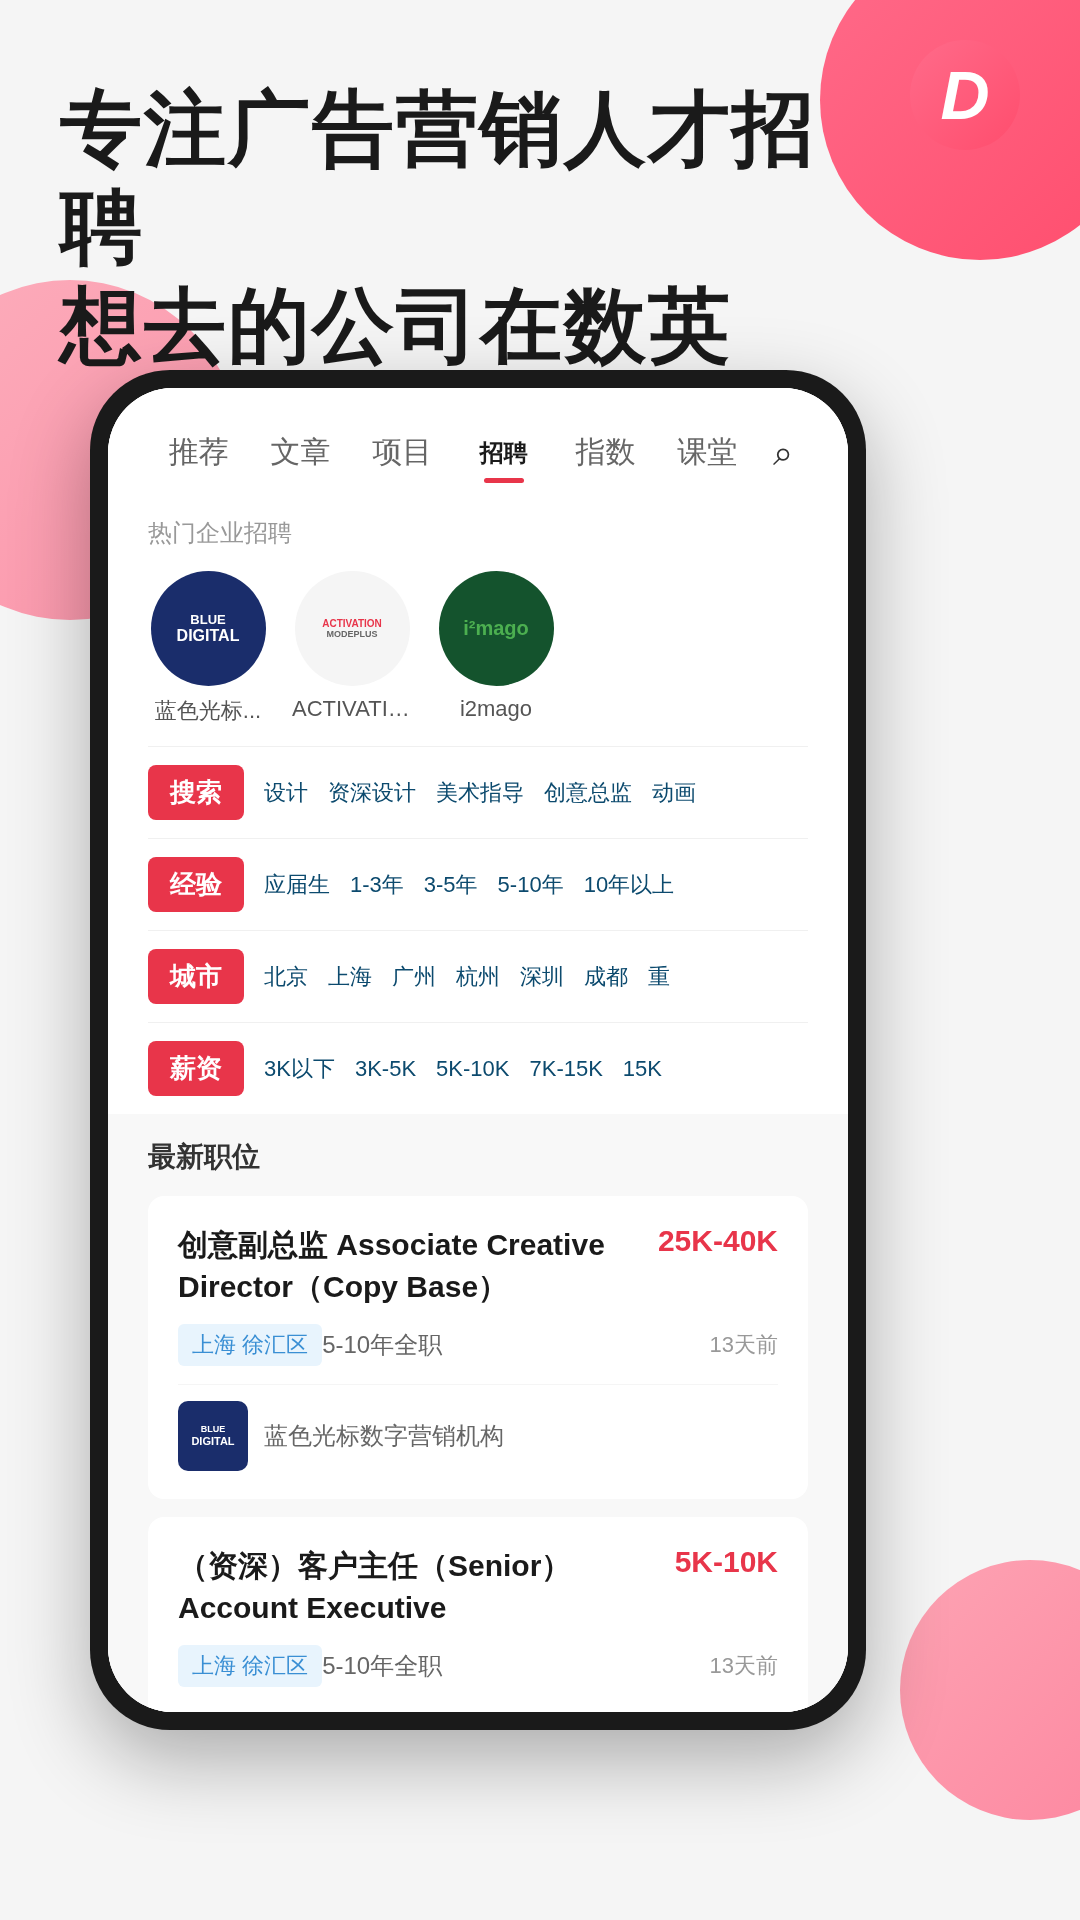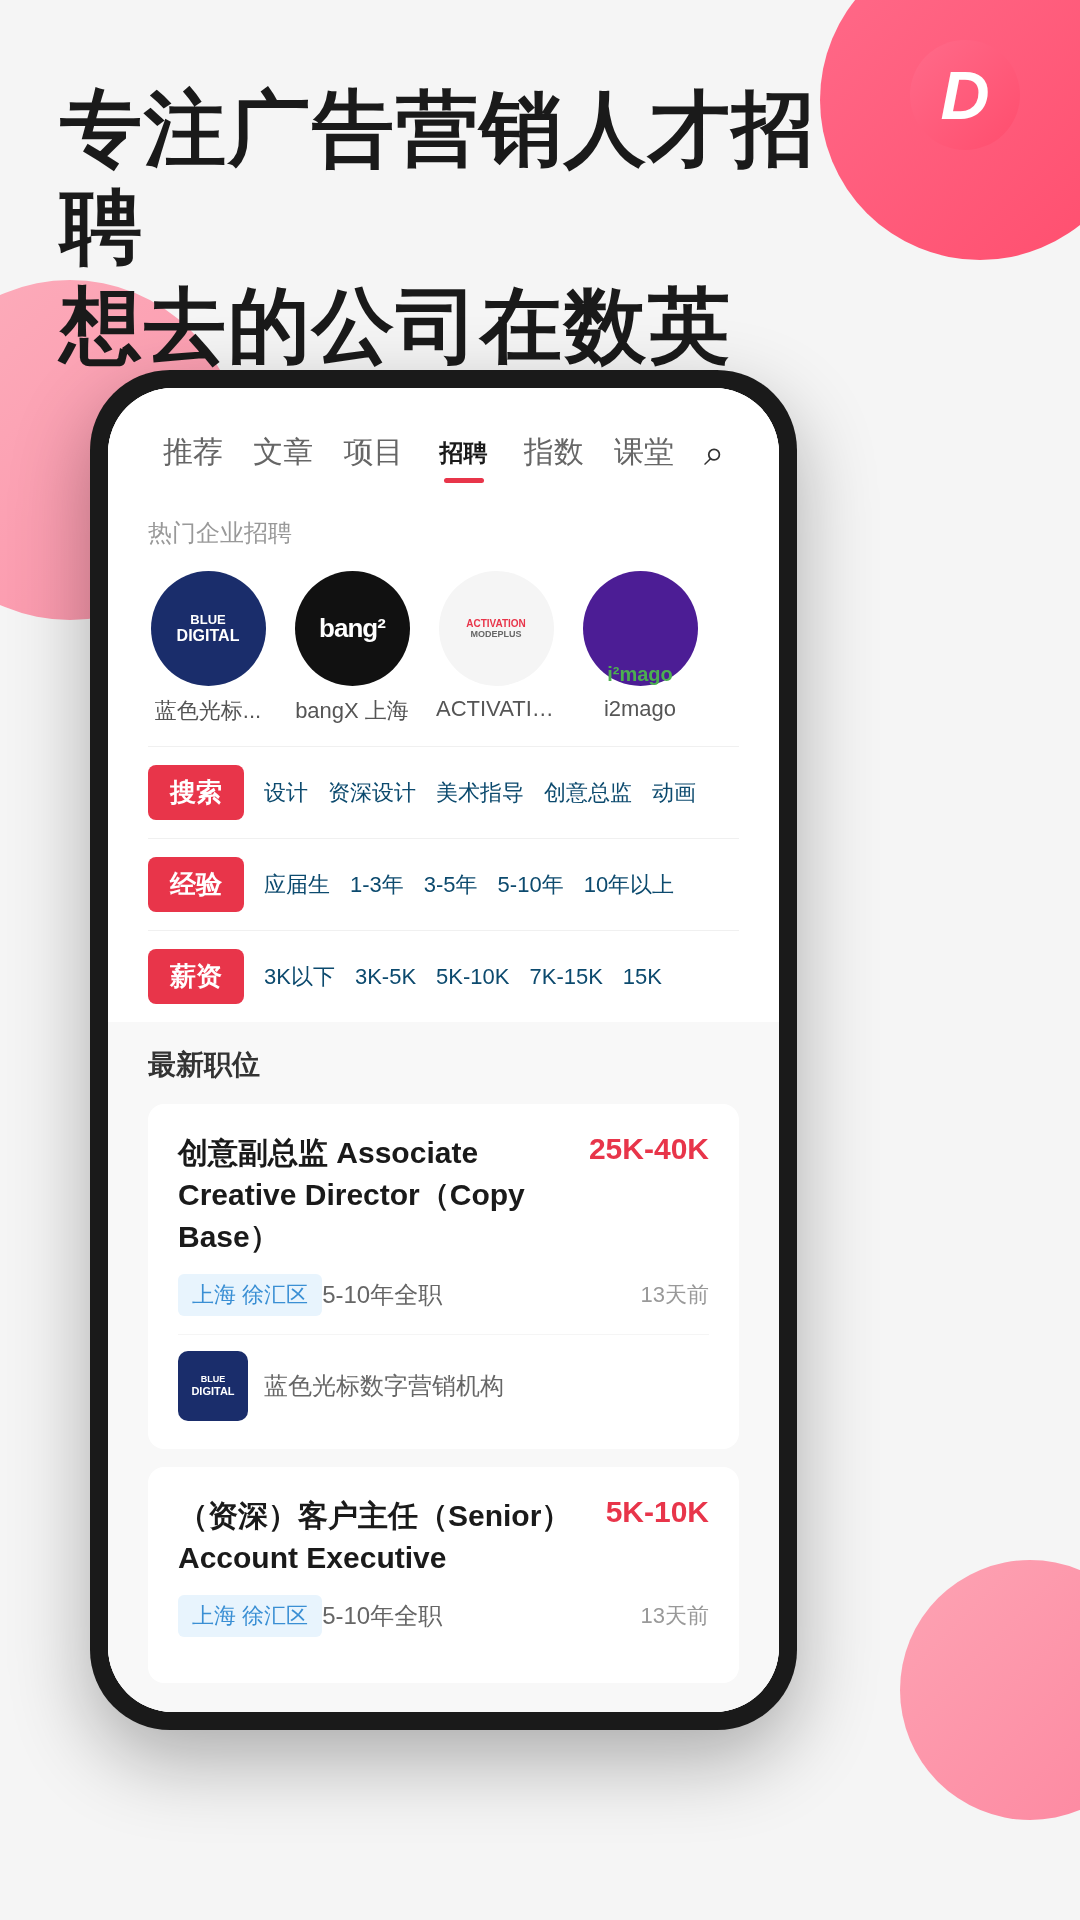--- a/index.html
+++ b/index.html
@@ -87,21 +87,21 @@
     
     .phone-mockup {
       position: absolute;
       top: 370px;
       left: 90px;
       right: 0px;
       bottom: 100px;
       z-index: 5;
     }
     .phone-outer {
-      width: 707px;
+      width: 776px;
       height: 1360px;
       background: #1a1a1a;
       border-radius: 80px;
       padding: 18px;
       box-shadow: 0 30px 80px rgba(0,0,0,0.3);
       position: relative;
     }
     .phone-inner {
       width: 100%;
       height: 100%;
@@ -342,29 +342,29 @@
       height: 115px;
       border-radius: 50%;
       display: flex;
       flex-direction: column;
       align-items: center;
       justify-content: center;
       text-align: center;
       padding: 5px;
     }
     .logo-imago {
-      background: #4c1d95;
+      background: #14532d;
       color: #4caf50;
       font-size: 22px;
       font-weight: 700;
       width: 115px;
       height: 115px;
       border-radius: 50%;
       display: flex;
-      align-items: flex-end;
+      align-items: center;
       justify-content: center;
     }
 
     .small-blue-logo {
       width: 70px;
       height: 70px;
       background: #1a2d6b;
       border-radius: 10px;
       color: white;
       font-size: 10px;
@@ -414,26 +414,20 @@
         <div class="section-label">热门企业招聘</div>
         <div class="company-logos">
           <div class="company-item">
             <div class="logo-blue-digital">
               <span style="font-size:13px">BLUE</span>
               <span style="font-size:16px">DIGITAL</span>
             </div>
             <span class="company-name">蓝色光标...</span>
           </div>
           <div class="company-item">
-            <div class="logo-bangx">
-              <span style="font-size:26px; letter-spacing:-1px">bang²</span>
-            </div>
-            <span class="company-name">bangX 上海</span>
-          </div>
-          <div class="company-item">
             <div class="logo-activation">
               <span style="font-size:10px; color:#e8354a; font-weight:800">ACTIVATION</span>
               <span style="font-size:9px; color:#666">MODEPLUS</span>
             </div>
             <span class="company-name">ACTIVATIO...</span>
           </div>
           <div class="company-item">
             <div class="logo-imago">
               <span style="color:#4caf50; font-size:20px; font-weight:800">i²mago</span>
             </div>
@@ -452,20 +446,30 @@
           </div>
           <div class="filter-row">
             <div class="filter-tag">经验</div>
             <span class="filter-option">应届生</span>
             <span class="filter-option">1-3年</span>
             <span class="filter-option">3-5年</span>
             <span class="filter-option">5-10年</span>
             <span class="filter-option">10年以上</span>
           </div>
           <div class="filter-row">
+            <div class="filter-tag">城市</div>
+            <span class="filter-option">北京</span>
+            <span class="filter-option">上海</span>
+            <span class="filter-option">广州</span>
+            <span class="filter-option">杭州</span>
+            <span class="filter-option">深圳</span>
+            <span class="filter-option">成都</span>
+            <span class="filter-option">重</span>
+          </div>
+          <div class="filter-row">
             <div class="filter-tag">薪资</div>
             <span class="filter-option">3K以下</span>
             <span class="filter-option">3K-5K</span>
             <span class="filter-option">5K-10K</span>
             <span class="filter-option">7K-15K</span>
             <span class="filter-option">15K</span>
           </div>
         </div>
 
         <div class="jobs-section">

